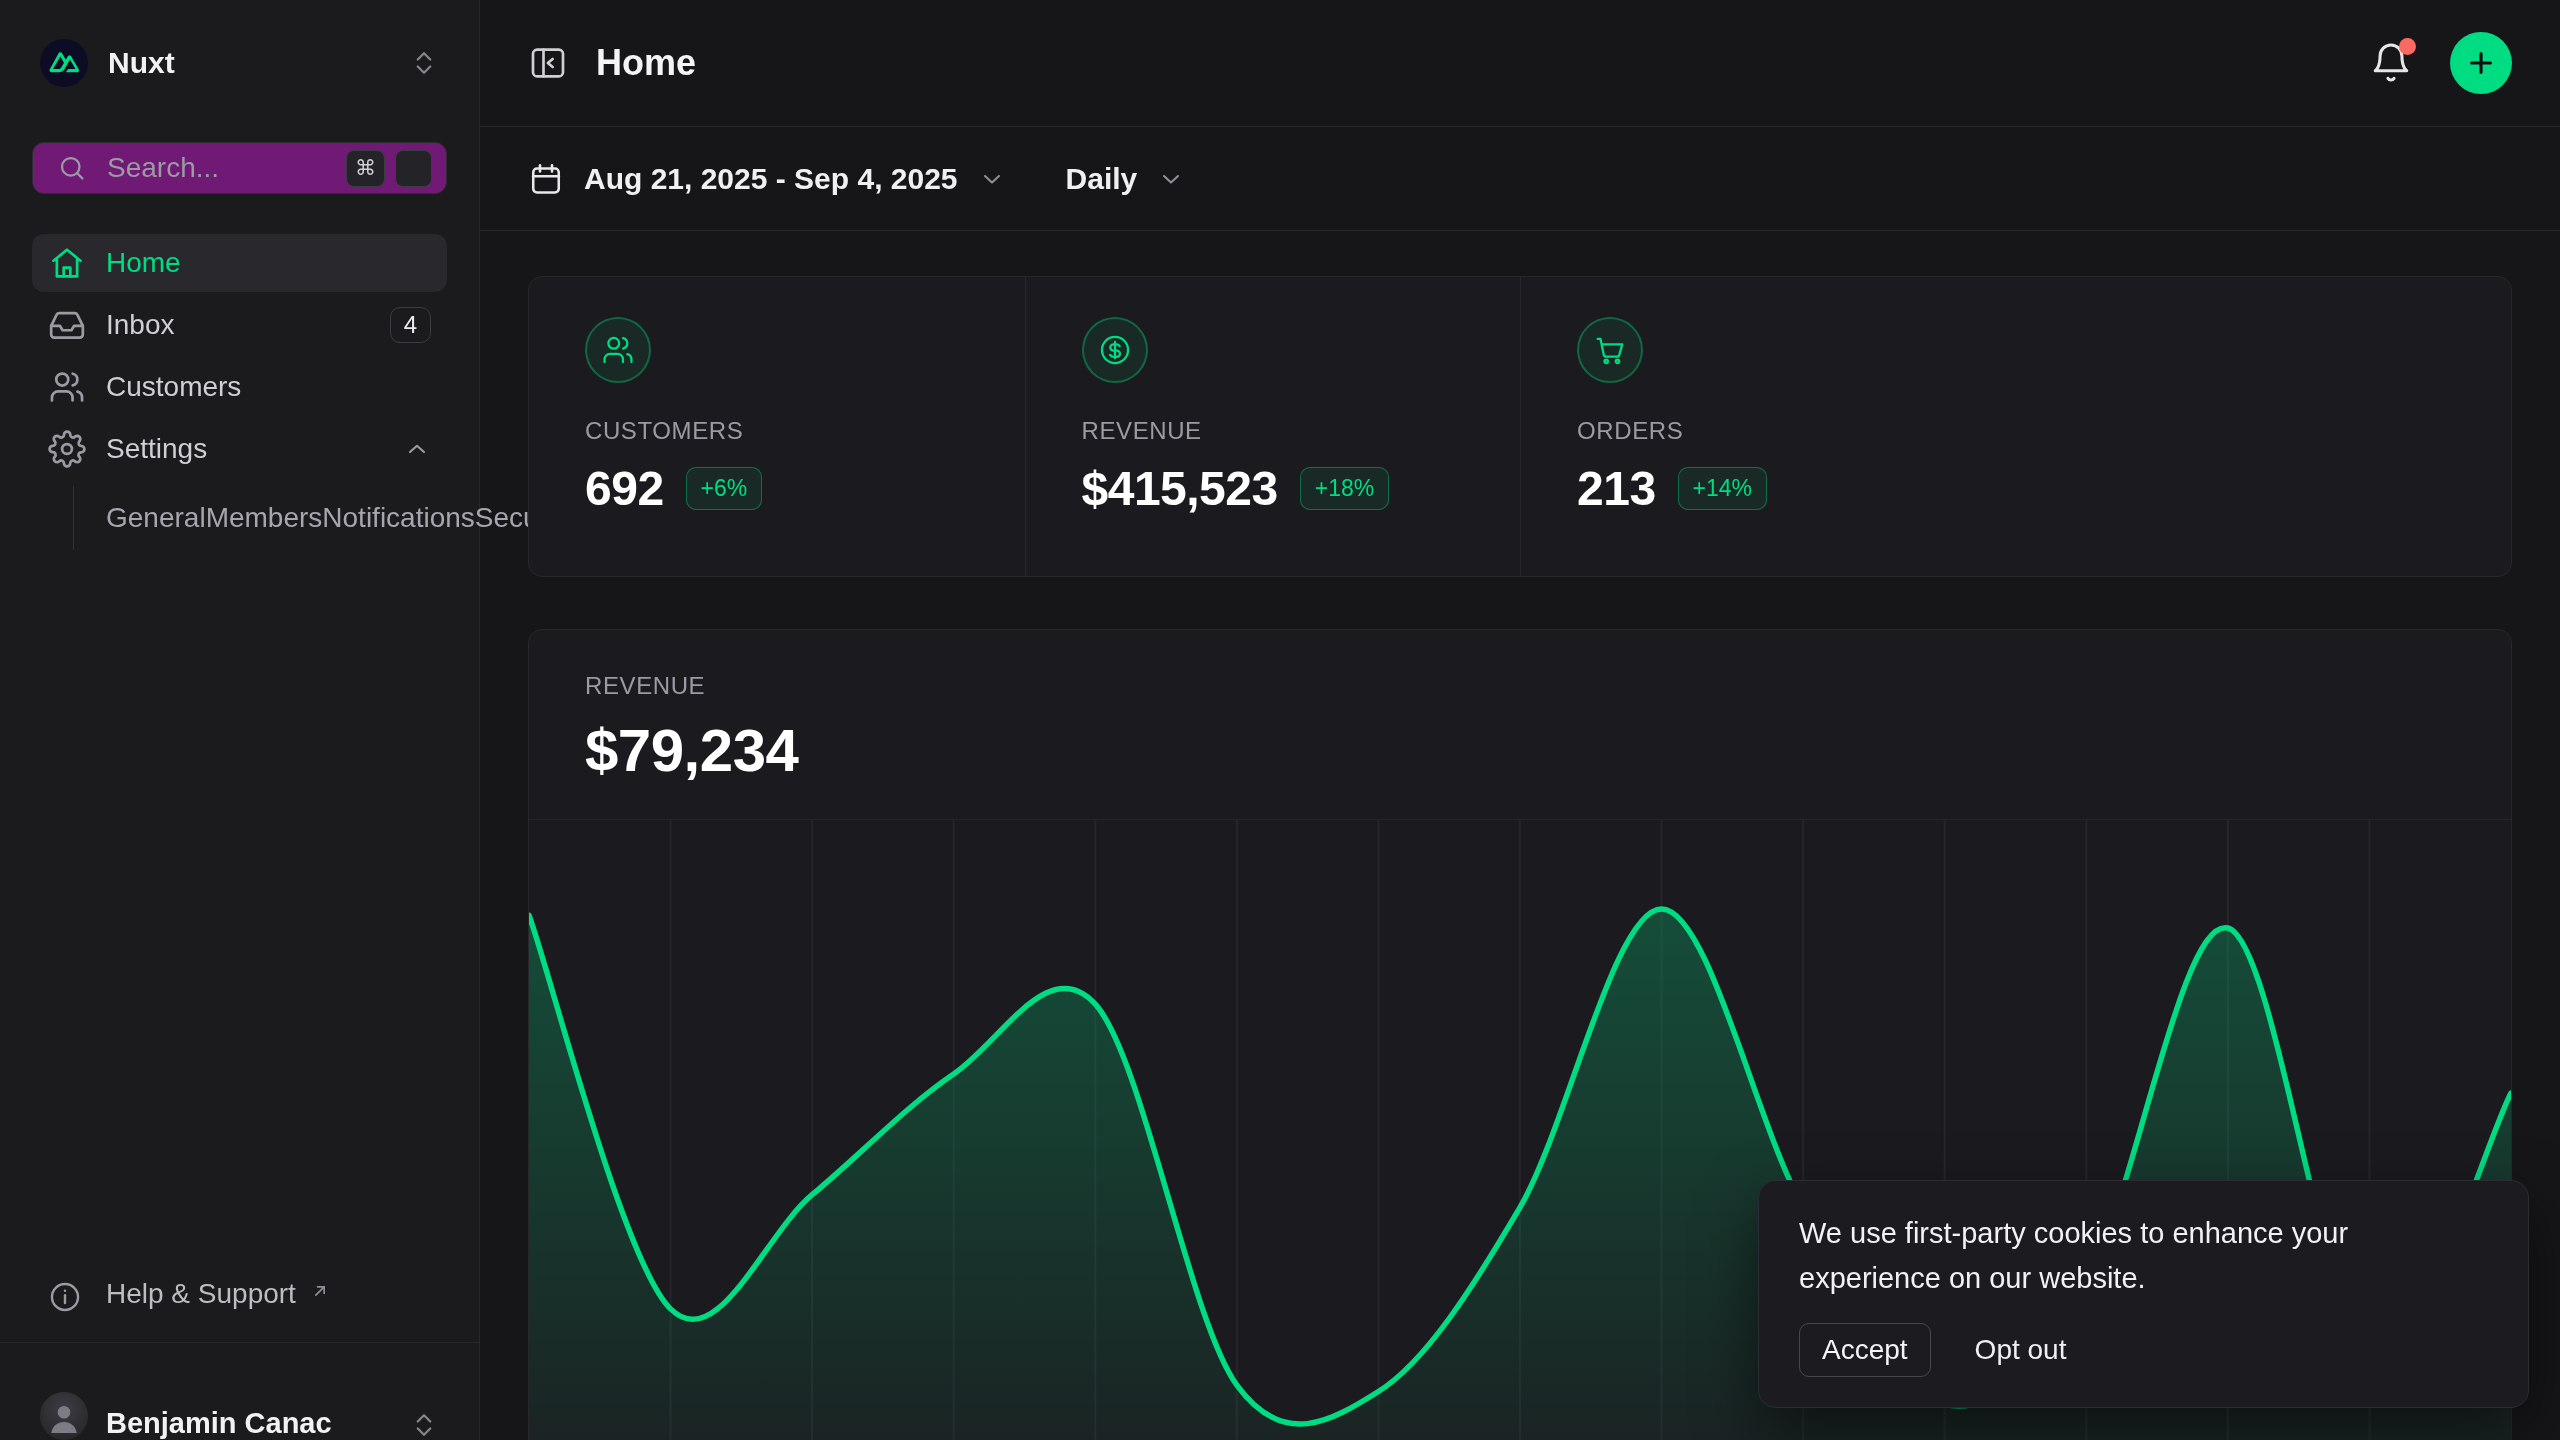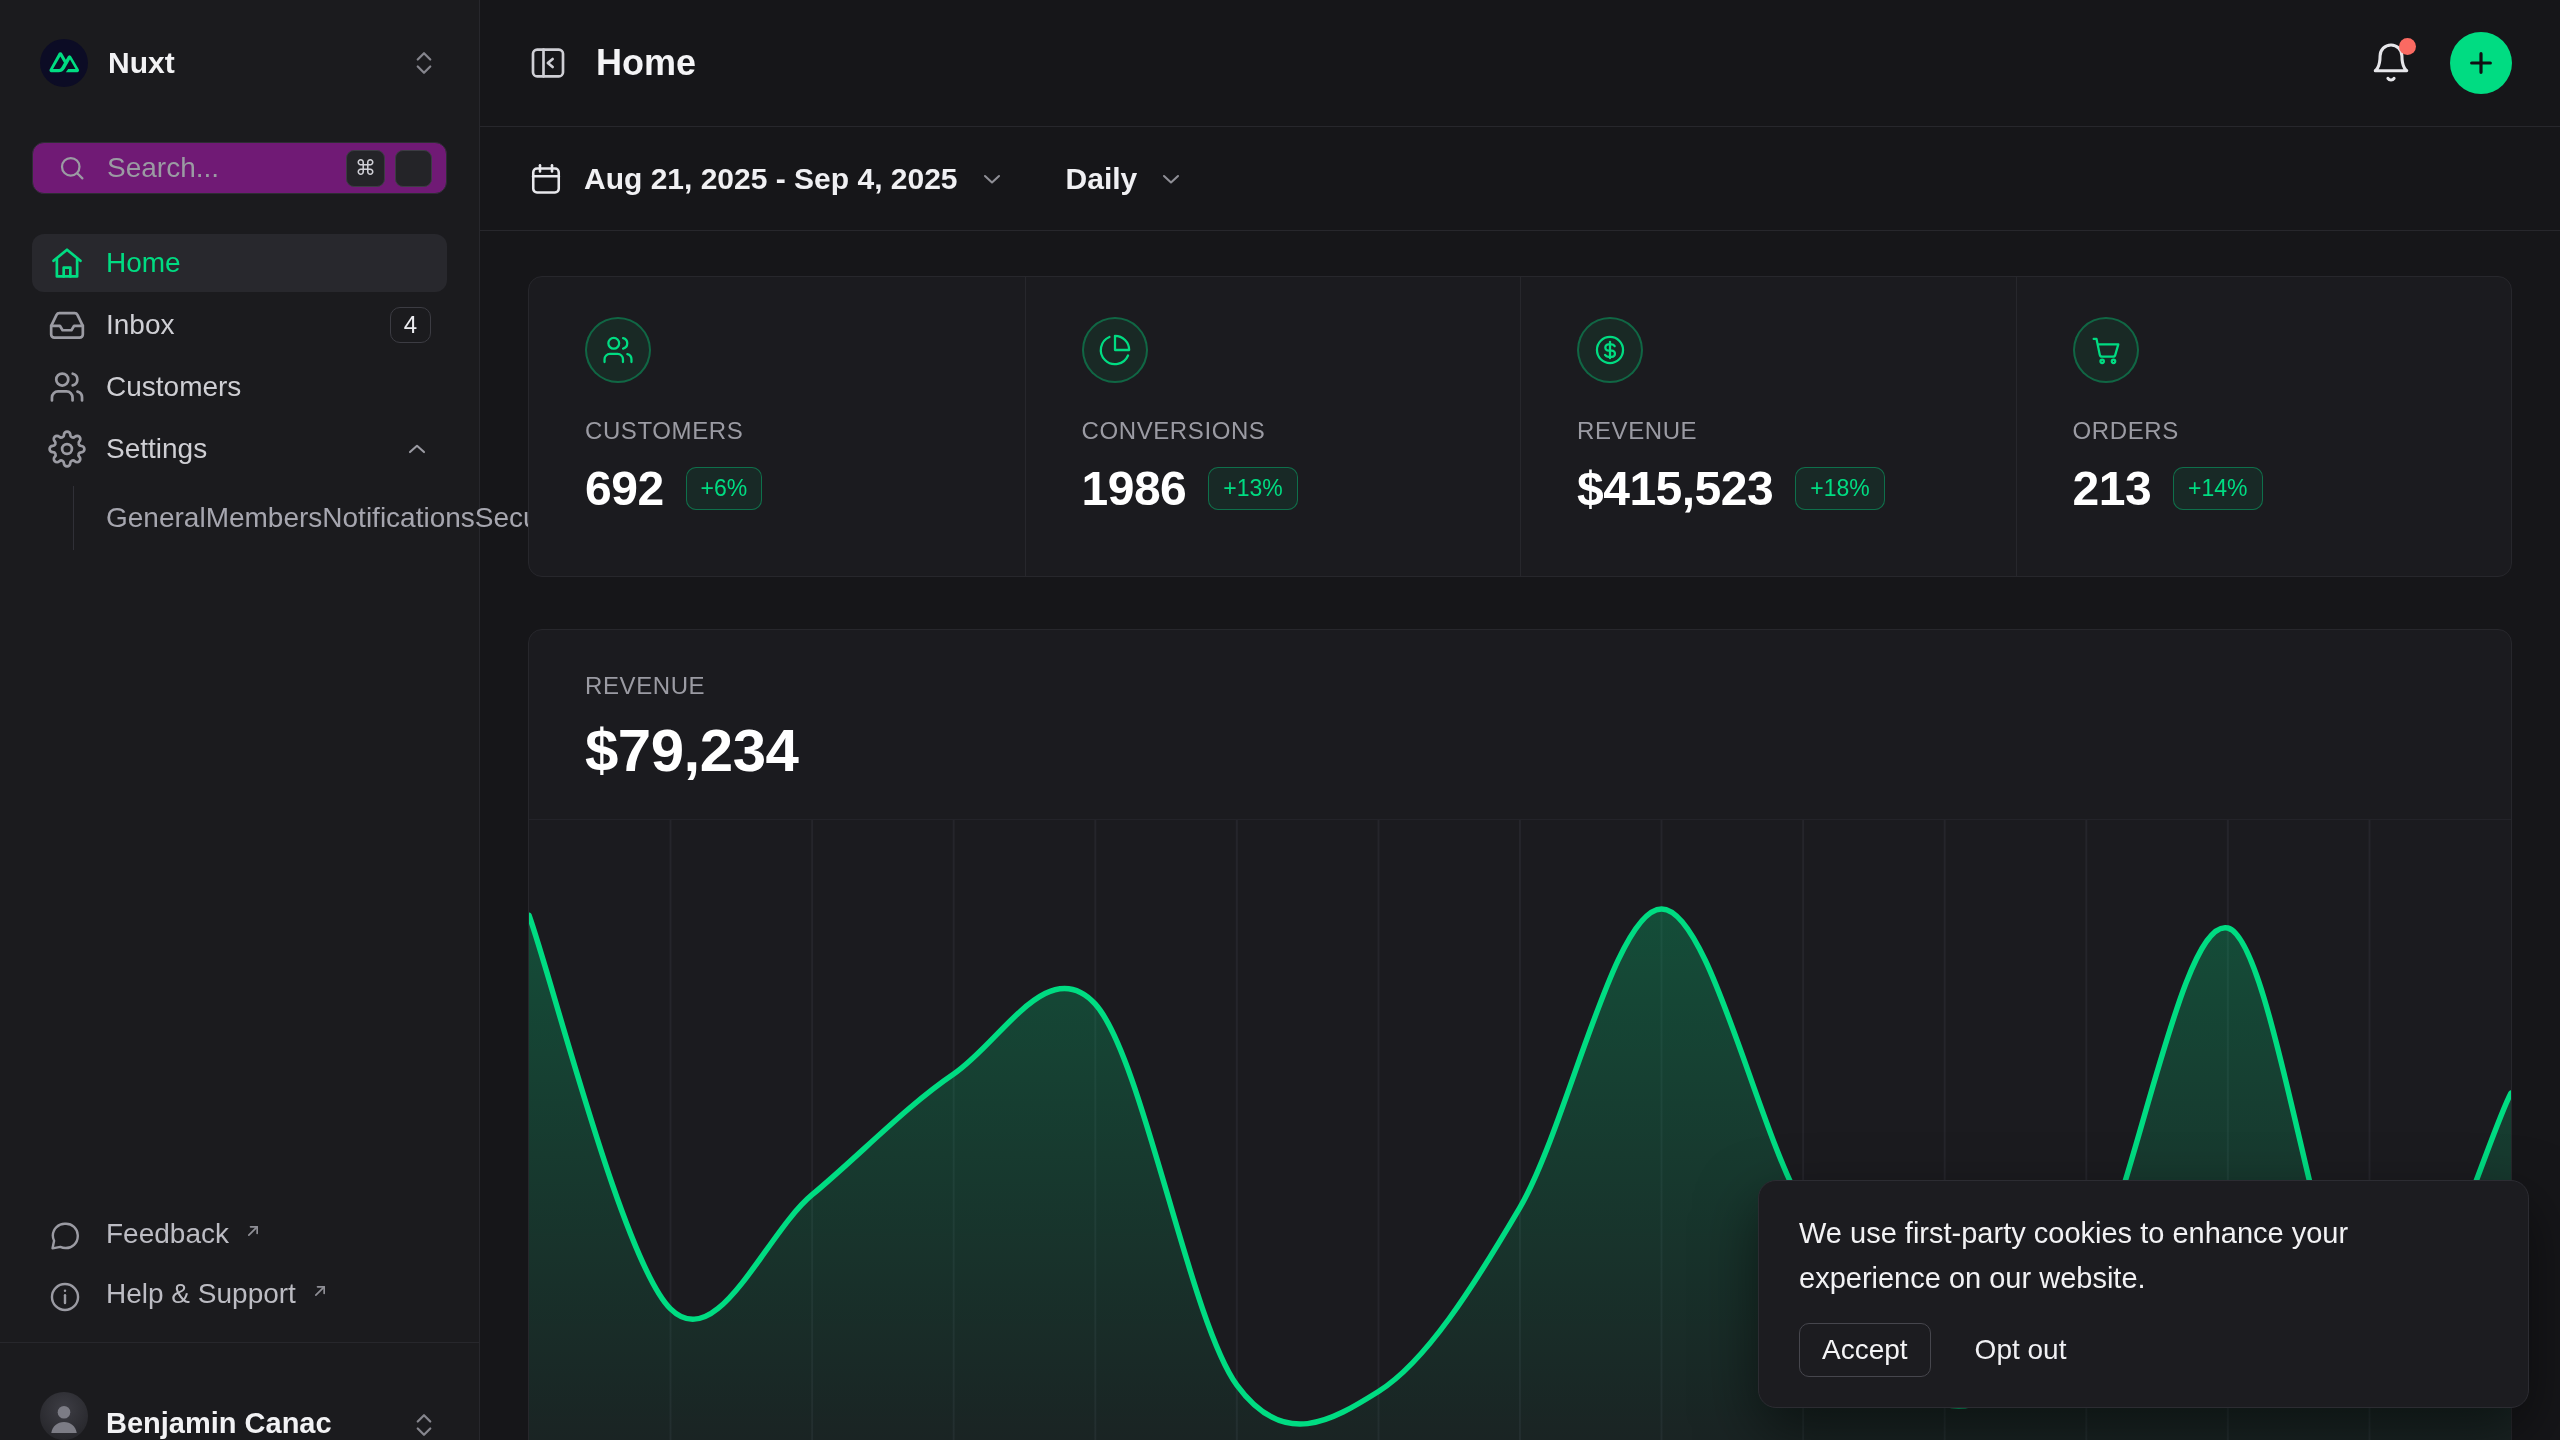--- a/index.html
+++ b/index.html
@@ -184,30 +184,20 @@
           <div class="nav-child">General</div>
           <div class="nav-child">Members</div>
           <div class="nav-child">Notifications</div>
           <div class="nav-child">Security</div>
         </div>
       </nav>
 
     <div class="sidebar-spacer"></div>
 
     <div class="footer-links" id="footer-links">
-        <div class="flink">
-          <span class="flicon"><svg viewBox="0 0 24 24" fill="none" stroke="currentColor" stroke-width="1.7" stroke-linecap="round" stroke-linejoin="round">
-              <path d="M21 11.6a8.4 8.4 0 0 1-8.6 8.2 8.9 8.9 0 0 1-3.7-.8L3.2 20l1.1-5.4a8 8 0 0 1-.9-3.7A8.4 8.4 0 0 1 12 2.7h.5A8.3 8.3 0 0 1 21 10.6z"></path>
-            </svg></span>
-          <span>Feedback</span>
-          <span class="ext-arrow"><svg viewBox="0 0 24 24" fill="none" stroke="currentColor" stroke-width="2" stroke-linecap="round" stroke-linejoin="round">
-              <path d="M7 17 17 7"></path>
-              <path d="M9 7h8v8"></path>
-            </svg></span>
-        </div>
         <div class="flink">
           <span class="flicon"><svg viewBox="0 0 24 24" fill="none" stroke="currentColor" stroke-width="1.7" stroke-linecap="round" stroke-linejoin="round">
               <circle cx="12" cy="12" r="9.2"></circle>
               <path d="M12 10.8v5.4"></path>
               <path d="M12 7.6h.01"></path>
             </svg></span>
           <span>Help &amp; Support</span>
           <span class="ext-arrow"><svg viewBox="0 0 24 24" fill="none" stroke="currentColor" stroke-width="2" stroke-linecap="round" stroke-linejoin="round">
               <path d="M7 17 17 7"></path>
               <path d="M9 7h8v8"></path>
@@ -298,33 +288,20 @@
                 <path d="M15.6 3.6a3.8 3.8 0 0 1 0 7.4"></path>
               </svg>
             </span>
     <div class="stat-label">CUSTOMERS</div>
     <div class="stat-row">
       <div class="stat-value">692</div>
       <div class="stat-badge">+6%</div>
     </div>
   </div>
 
-  <div class="stat-cell">
-    <span class="stat-icon-wrap">
-              <svg viewBox="0 0 24 24" fill="none" stroke="currentColor" stroke-width="1.6" stroke-linecap="round" stroke-linejoin="round">
-                <path d="M21.2 15.9A10 10 0 1 1 8.1 2.8"></path>
-                <path d="M22 12A10 10 0 0 0 12 2v10z"></path>
-              </svg>
-            </span>
-    <div class="stat-label">CONVERSIONS</div>
-    <div class="stat-row">
-      <div class="stat-value">1986</div>
-      <div class="stat-badge">+13%</div>
-    </div>
-  </div>
 
   <div class="stat-cell">
     <span class="stat-icon-wrap">
               <svg viewBox="0 0 24 24" fill="none" stroke="currentColor" stroke-width="1.6" stroke-linecap="round" stroke-linejoin="round">
                 <circle cx="12" cy="12" r="9.2"></circle>
                 <path d="M15.3 9.3a2.8 2.8 0 0 0-2.4-1.3h-2a2.2 2.2 0 0 0 0 4.4h2.4a2.2 2.2 0 0 1 0 4.4h-2.4a2.8 2.8 0 0 1-2.4-1.3"></path>
                 <path d="M12 6.2v11.6"></path>
               </svg>
             </span>
     <div class="stat-label">REVENUE</div>

